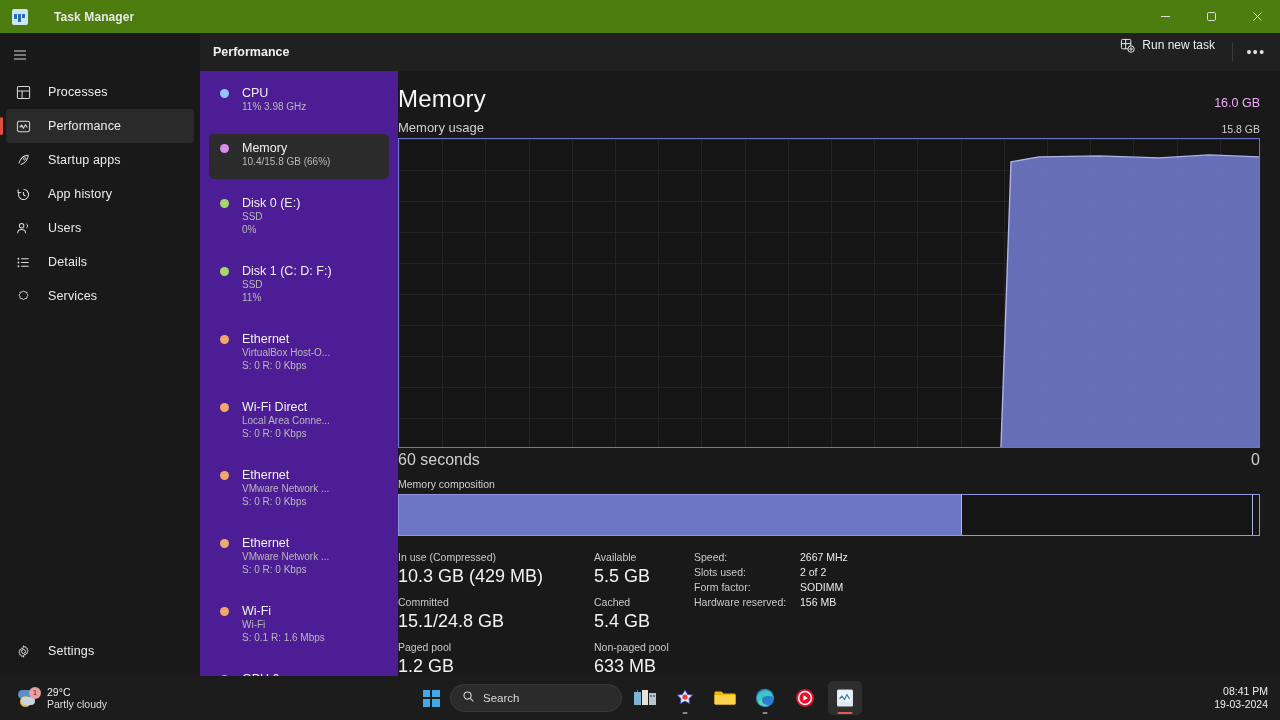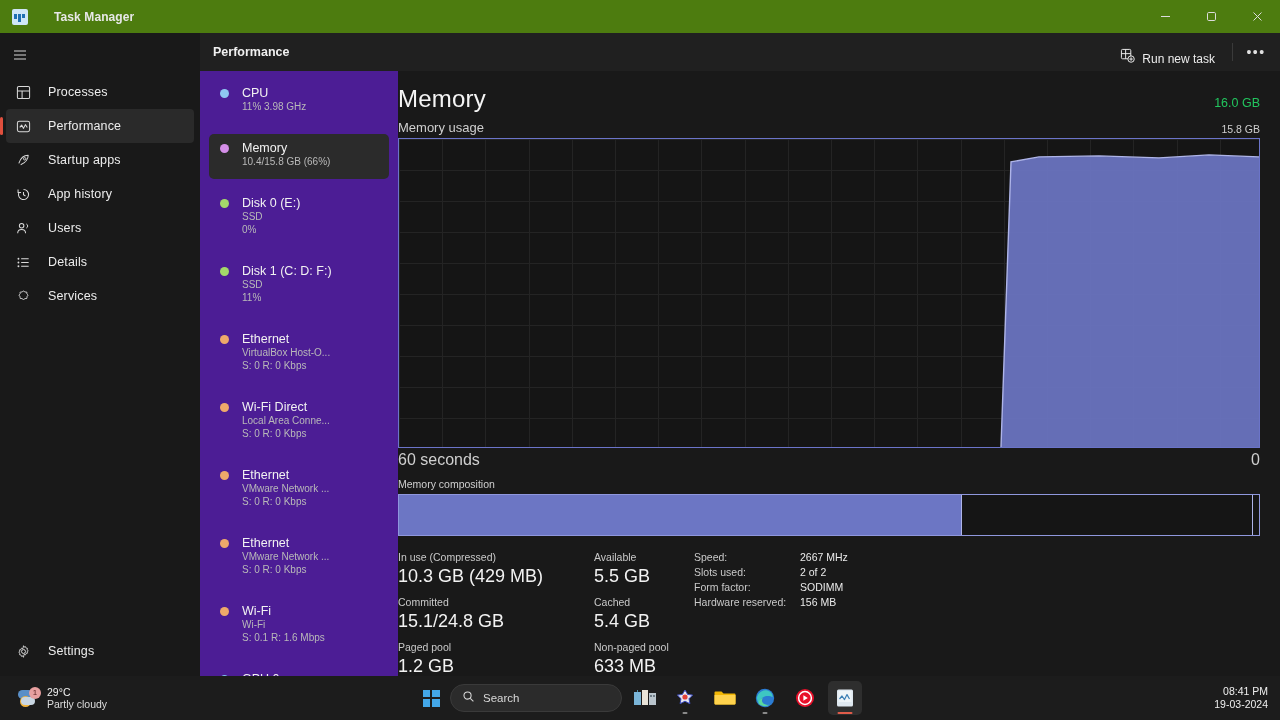--- a/index.html
+++ b/index.html
@@ -94,21 +94,21 @@
   .main { flex: 1 1 auto; display: flex; flex-direction: column; min-width: 0; background: #191919; }
   .pagebar {
     height: 38px; flex: 0 0 38px;
     background: #202020;
     display: flex; align-items: center;
     position: relative;
   }
   .pagebar-title { margin-left: 13px; font-size: 12.5px; font-weight: 700; color: #f0f0f0; }
   .pagebar-right { position: absolute; right: 8px; display: flex; align-items: center; gap: 2px; }
   .runtask {
-    display: flex; align-items: flex-end; gap: 7px;
+    display: flex; align-items: flex-start; gap: 7px;
     height: 28px; padding: 0 10px; border-radius: 4px;
     color: #ececec; font-size: 12px;
   }
   .pb-sep { width: 1px; height: 18px; background: #3a3a3a; margin: 0 5px; }
   .ellipsis-btn {
     width: 32px; height: 28px; border-radius: 4px;
     display: flex; align-items: center; justify-content: center;
     color: #e0e0e0; font-size: 14px; letter-spacing: 1.5px;
   }
 
@@ -134,21 +134,21 @@
     position: absolute; left: 11px; top: 10px;
     width: 9px; height: 9px; border-radius: 50%;
   }
   .res-name { margin-left: 23px; font-size: 12.5px; color: #f2f2f2; line-height: 15px; padding-top: 3px; }
   .res-sub { margin-left: 23px; font-size: 10px; color: #b9b9b9; line-height: 12.5px; }
 
   
   .detail { flex: 1 1 auto; padding: 14px 20px 0 0; min-width: 0; position: relative; }
   .det-head { display: flex; align-items: flex-end; justify-content: space-between; }
   .det-title { font-size: 24px; color: #f5f5f5; font-weight: 400; letter-spacing: .2px; }
-  .det-total { font-size: 12.5px; color: #22c55e; padding-bottom: 3px; }
+  .det-total { font-size: 12.5px; color: #f0abfc; padding-bottom: 3px; }
   .det-sub { display: flex; align-items: flex-end; justify-content: space-between; margin-top: 7px; }
   .det-sub-l { font-size: 13px; color: #cfcfcf; }
   .det-sub-r { font-size: 10.5px; color: #cfcfcf; }
 
   .graph {
     position: relative;
     height: 310px;
     margin-top: 3px;
     border: 1px solid #6b74c9;
     background:

